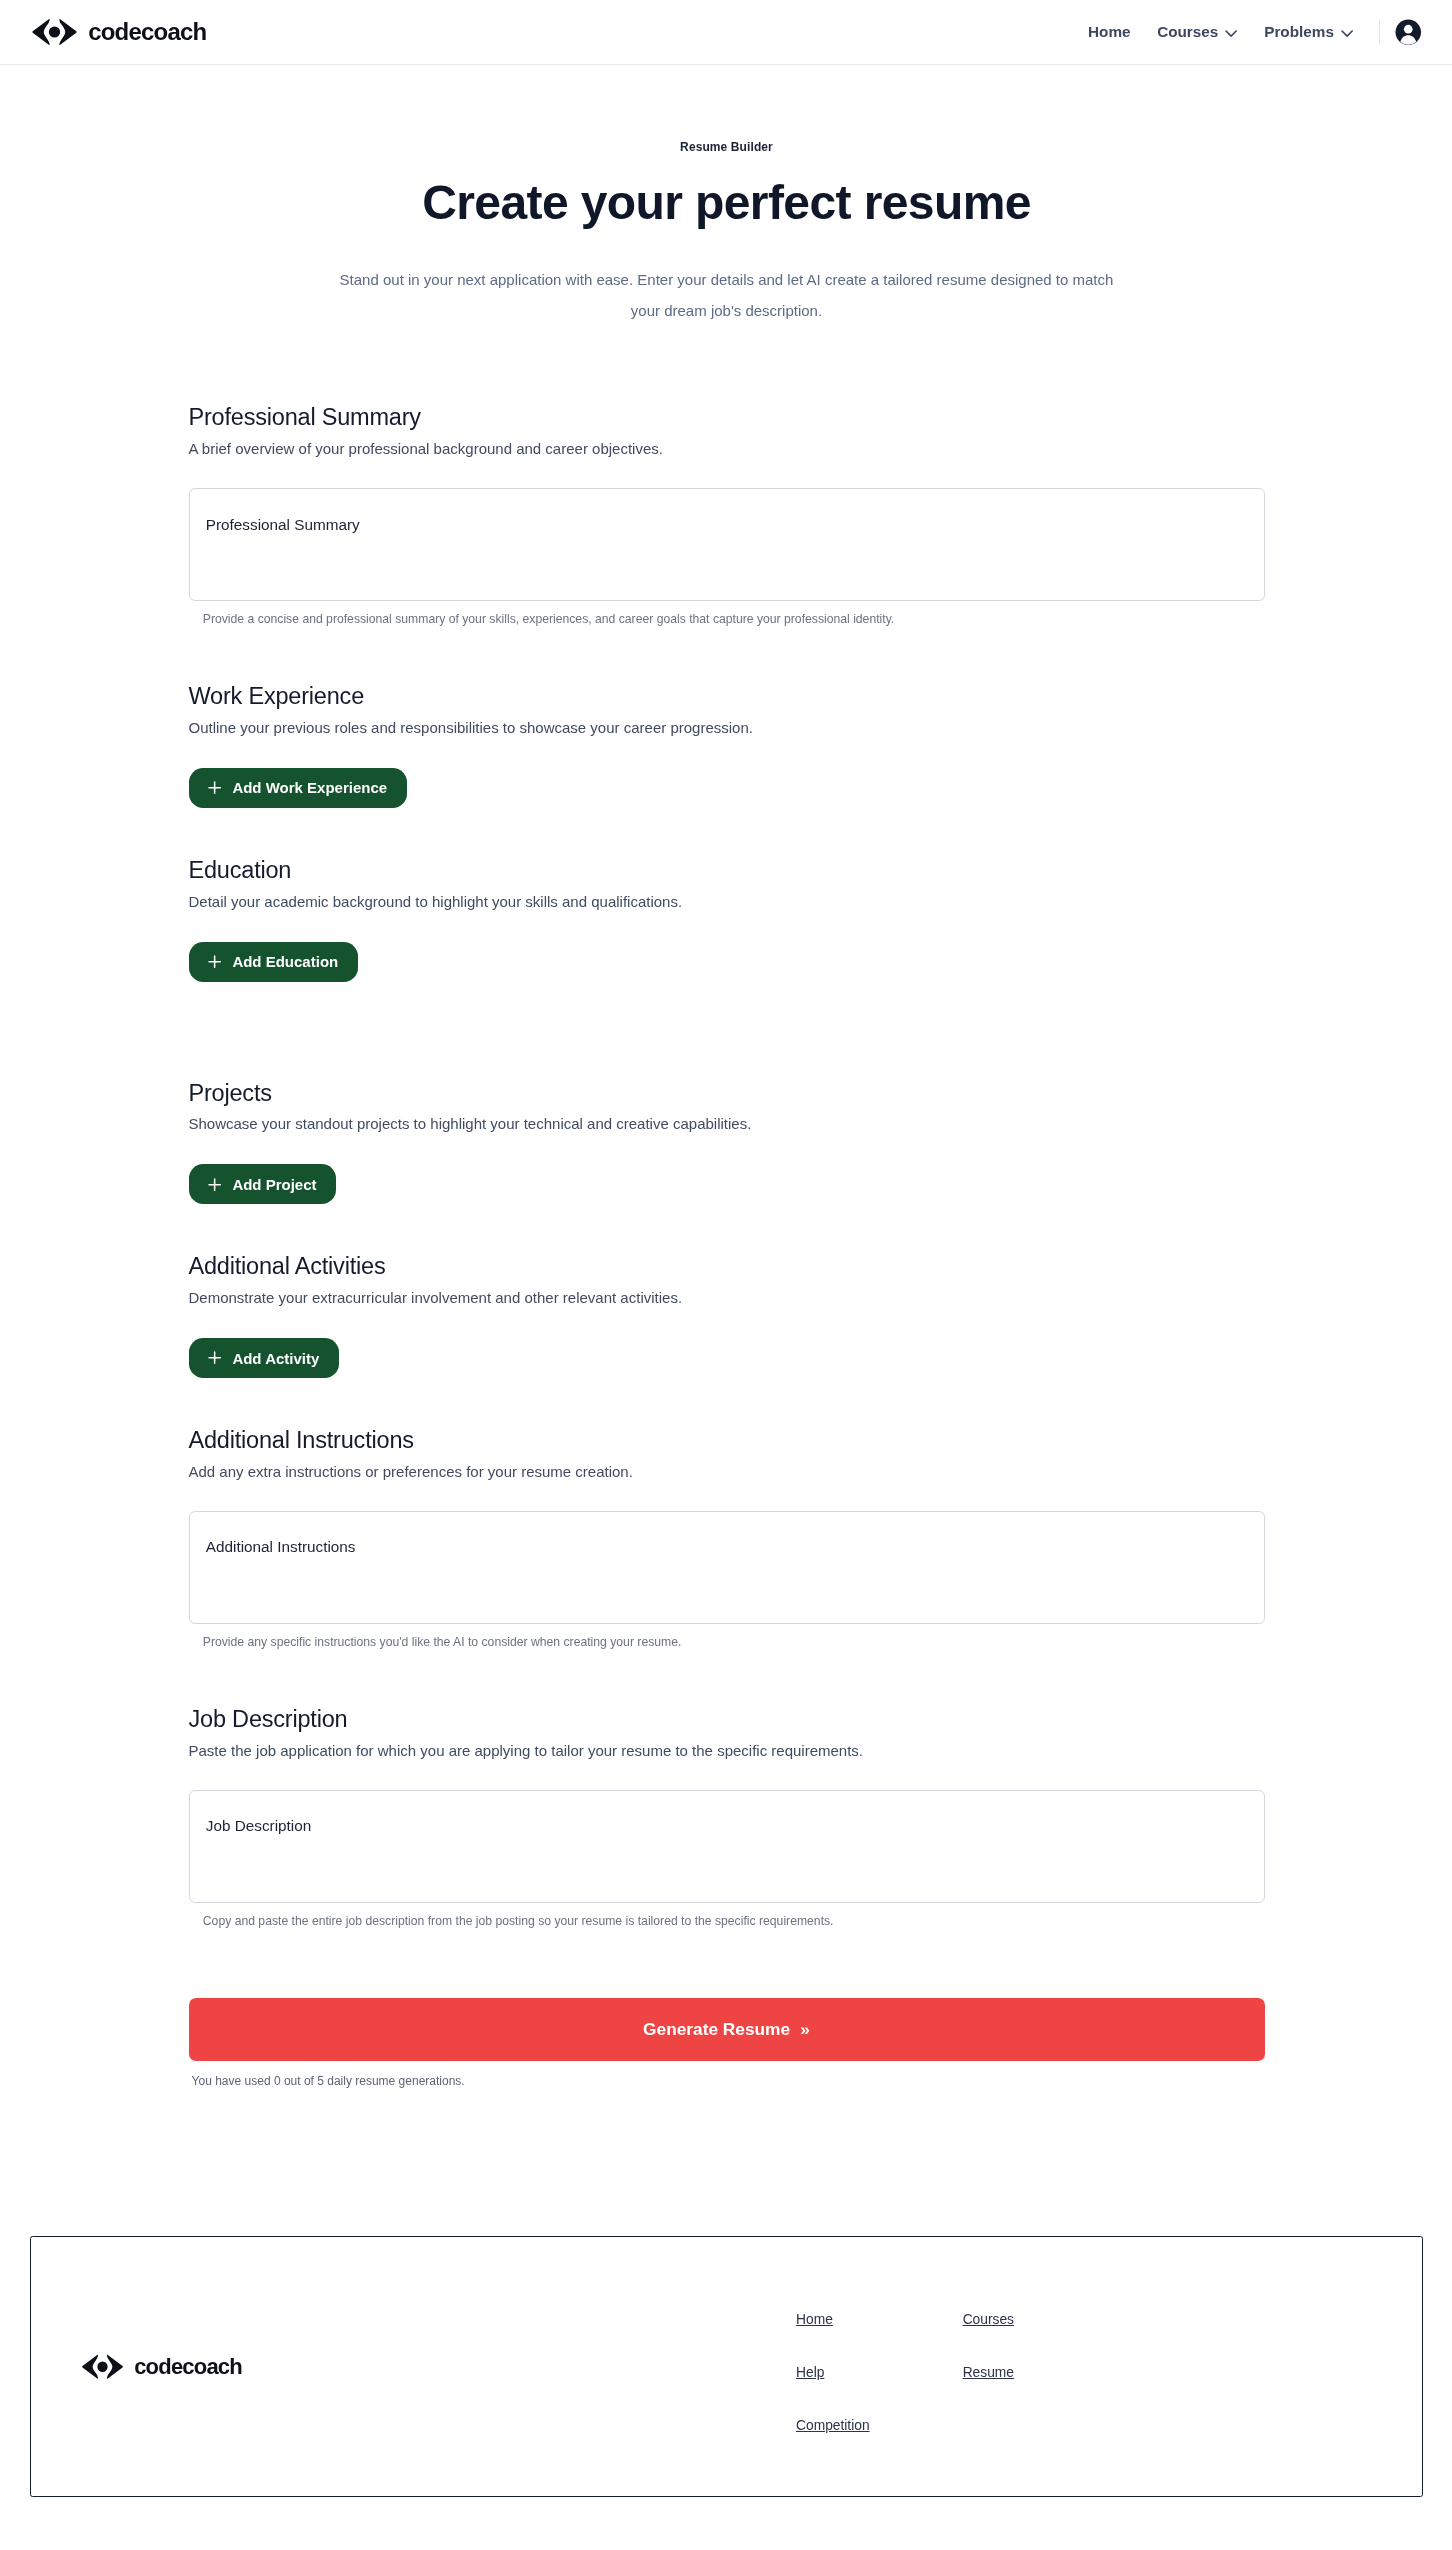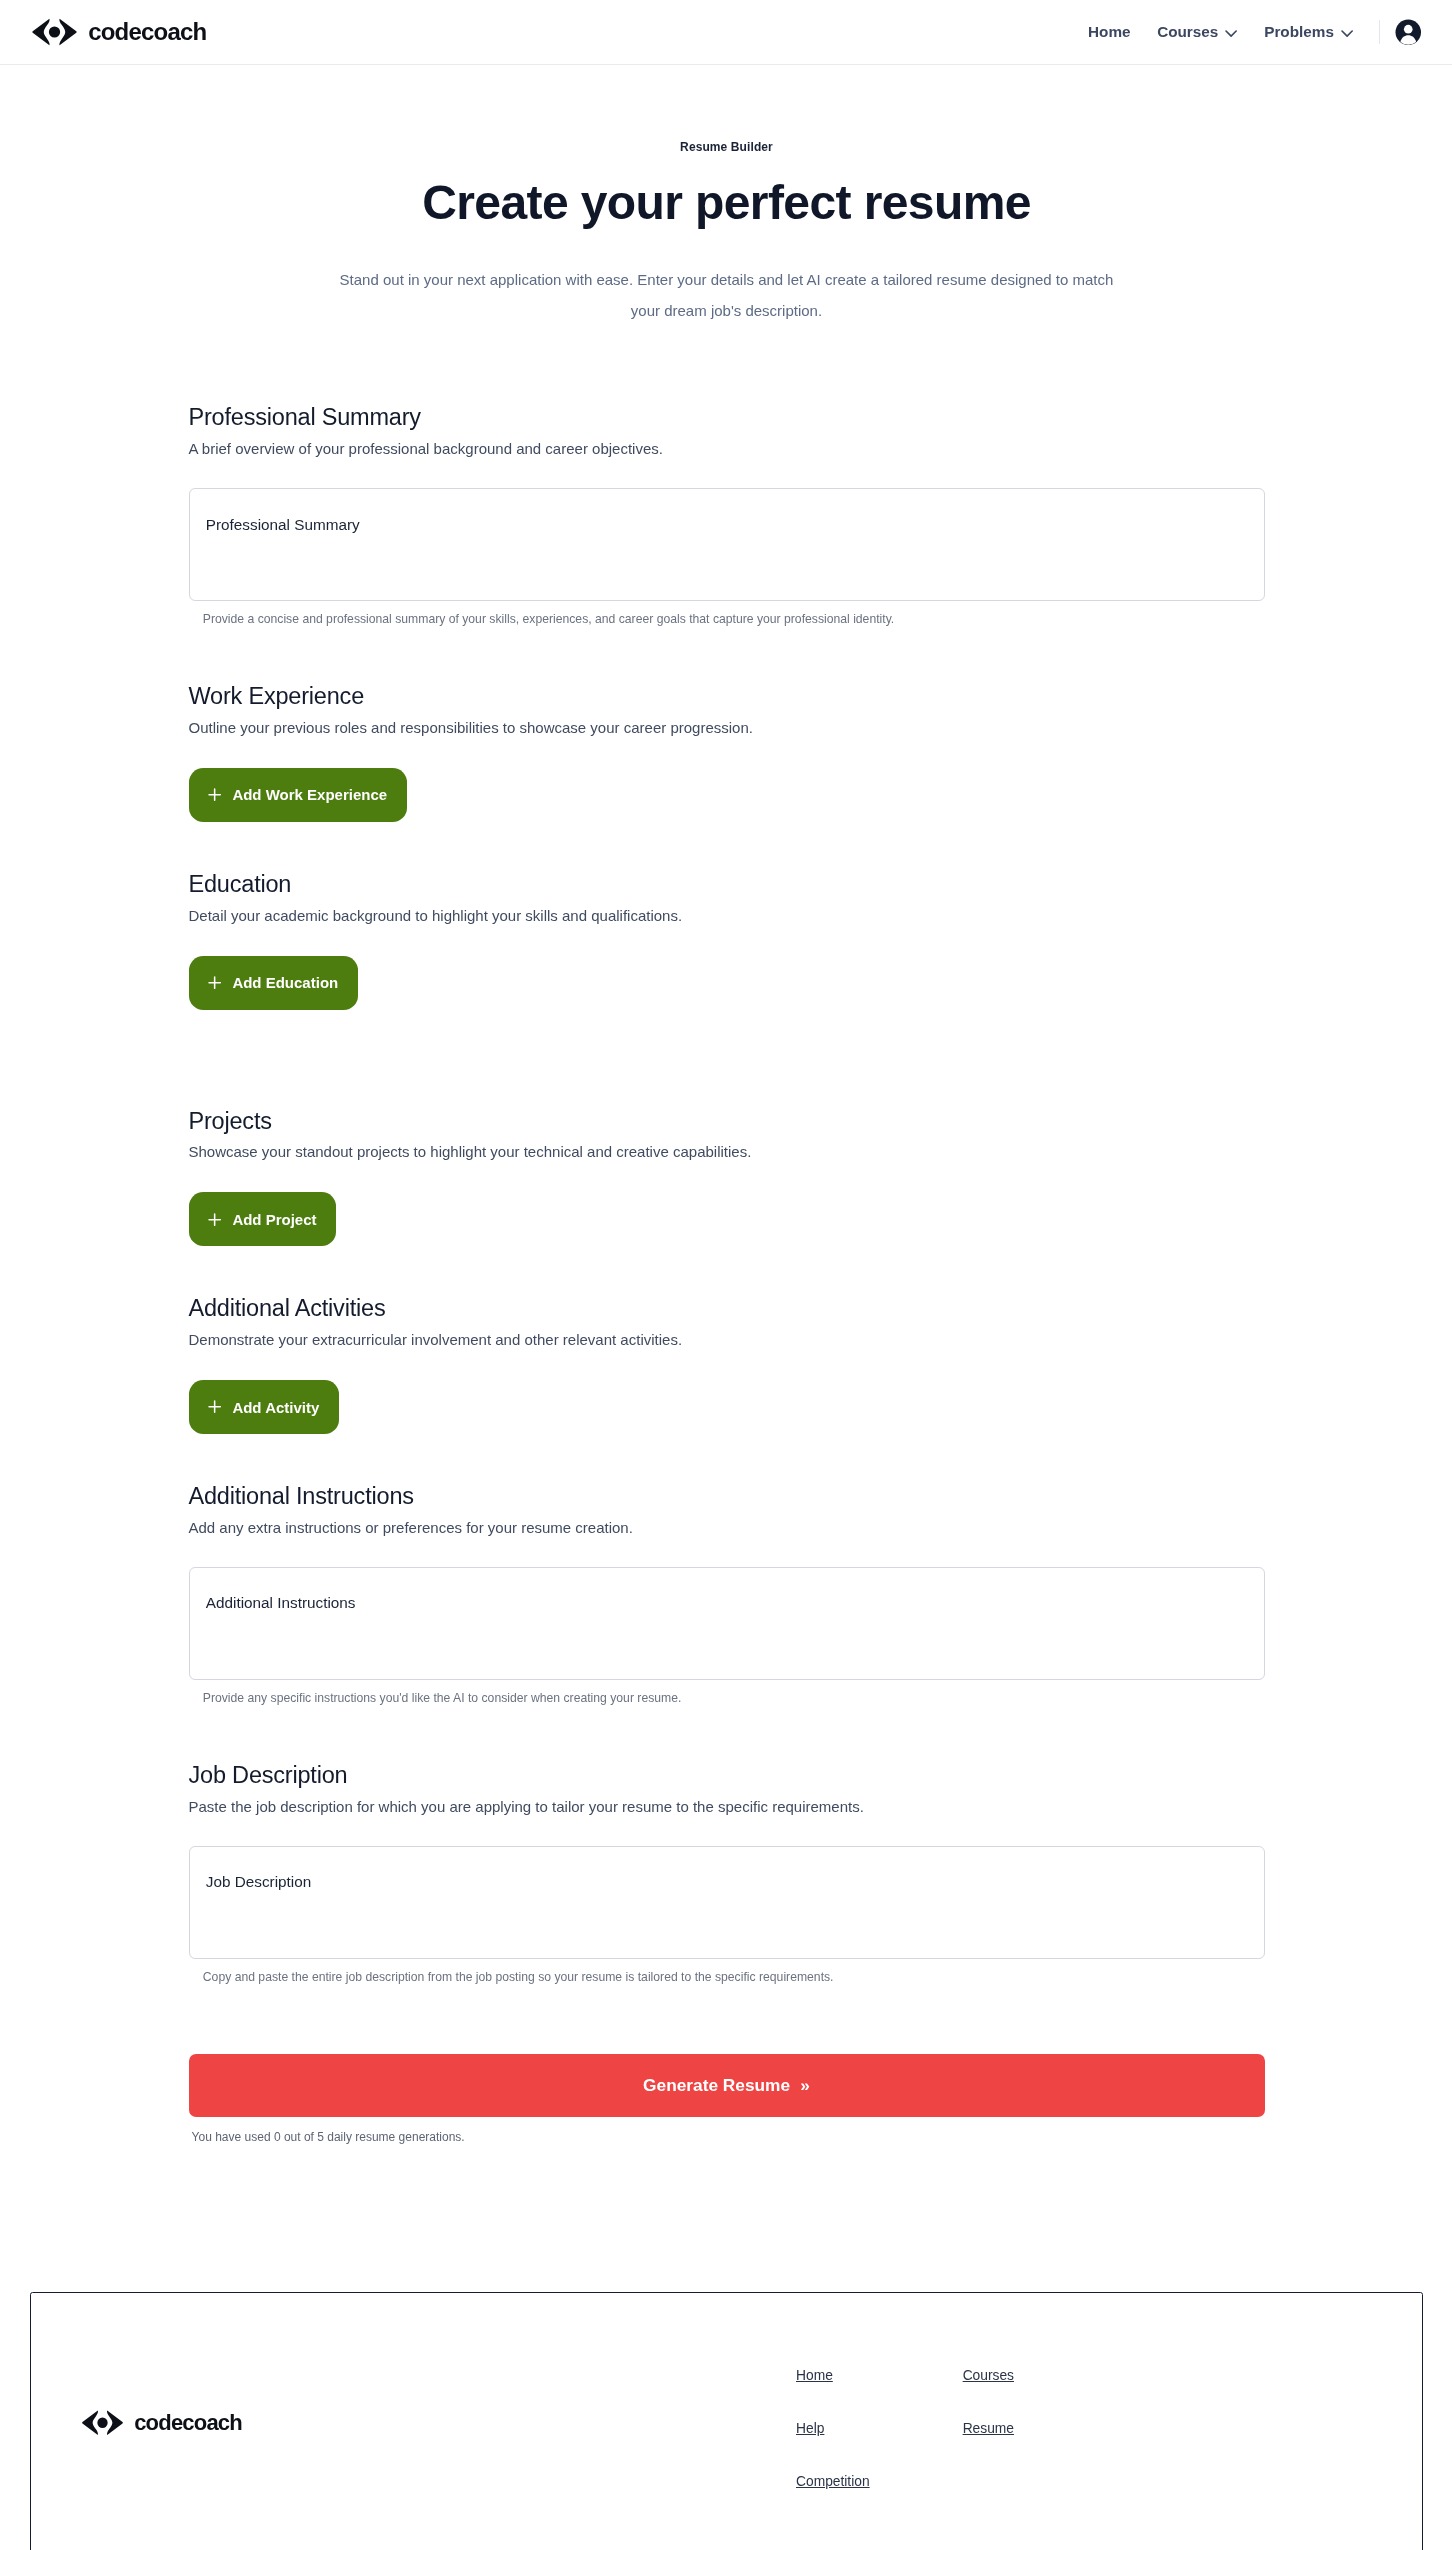--- a/index.html
+++ b/index.html
@@ -104,26 +104,26 @@
     margin-top: 11.2px;
     padding-left: 14.3px;
     font-size: 12.2px;
     color: #6b7280;
   }
   .add-btn {
     margin-top: 32px;
     display: inline-flex;
     align-items: center;
     gap: 11.2px;
-    background: #4d7c0f;
+    background: #14532d;
     color: #ffffff;
     border: none;
     border-radius: 14.3px;
     padding: 0 19.4px;
-    height: 54px;
+    height: 40px;
     font-size: 15px;
     font-weight: 700;
     font-family: "Liberation Sans", sans-serif;
     cursor: pointer;
     white-space: nowrap;
   }
   .plus-icon { width: 13.3px; height: 13.3px; display: block; }
   .gap-lg { height: 57px; }
   .gap-md { height: 49px; }
 
@@ -316,21 +316,21 @@
     <div class="field-box">
       <span class="field-label">Additional Instructions</span>
     </div>
     <div class="field-help">Provide any specific instructions you'd like the AI to consider when creating your resume.</div>
   </div>
 
   <div class="gap-lg"></div>
 
   <div class="section">
     <div class="sec-title">Job Description</div>
-    <div class="sec-desc">Paste the job description for which you are applying to tailor your resume to the specific requirements.</div>
+    <div class="sec-desc">Paste the job application for which you are applying to tailor your resume to the specific requirements.</div>
     <div class="field-box">
       <span class="field-label">Job Description</span>
     </div>
     <div class="field-help">Copy and paste the entire job description from the job posting so your resume is tailored to the specific requirements.</div>
   </div>
 
   <button class="generate-btn">
     <span>Generate Resume</span>
     <span>»</span>
   </button>

